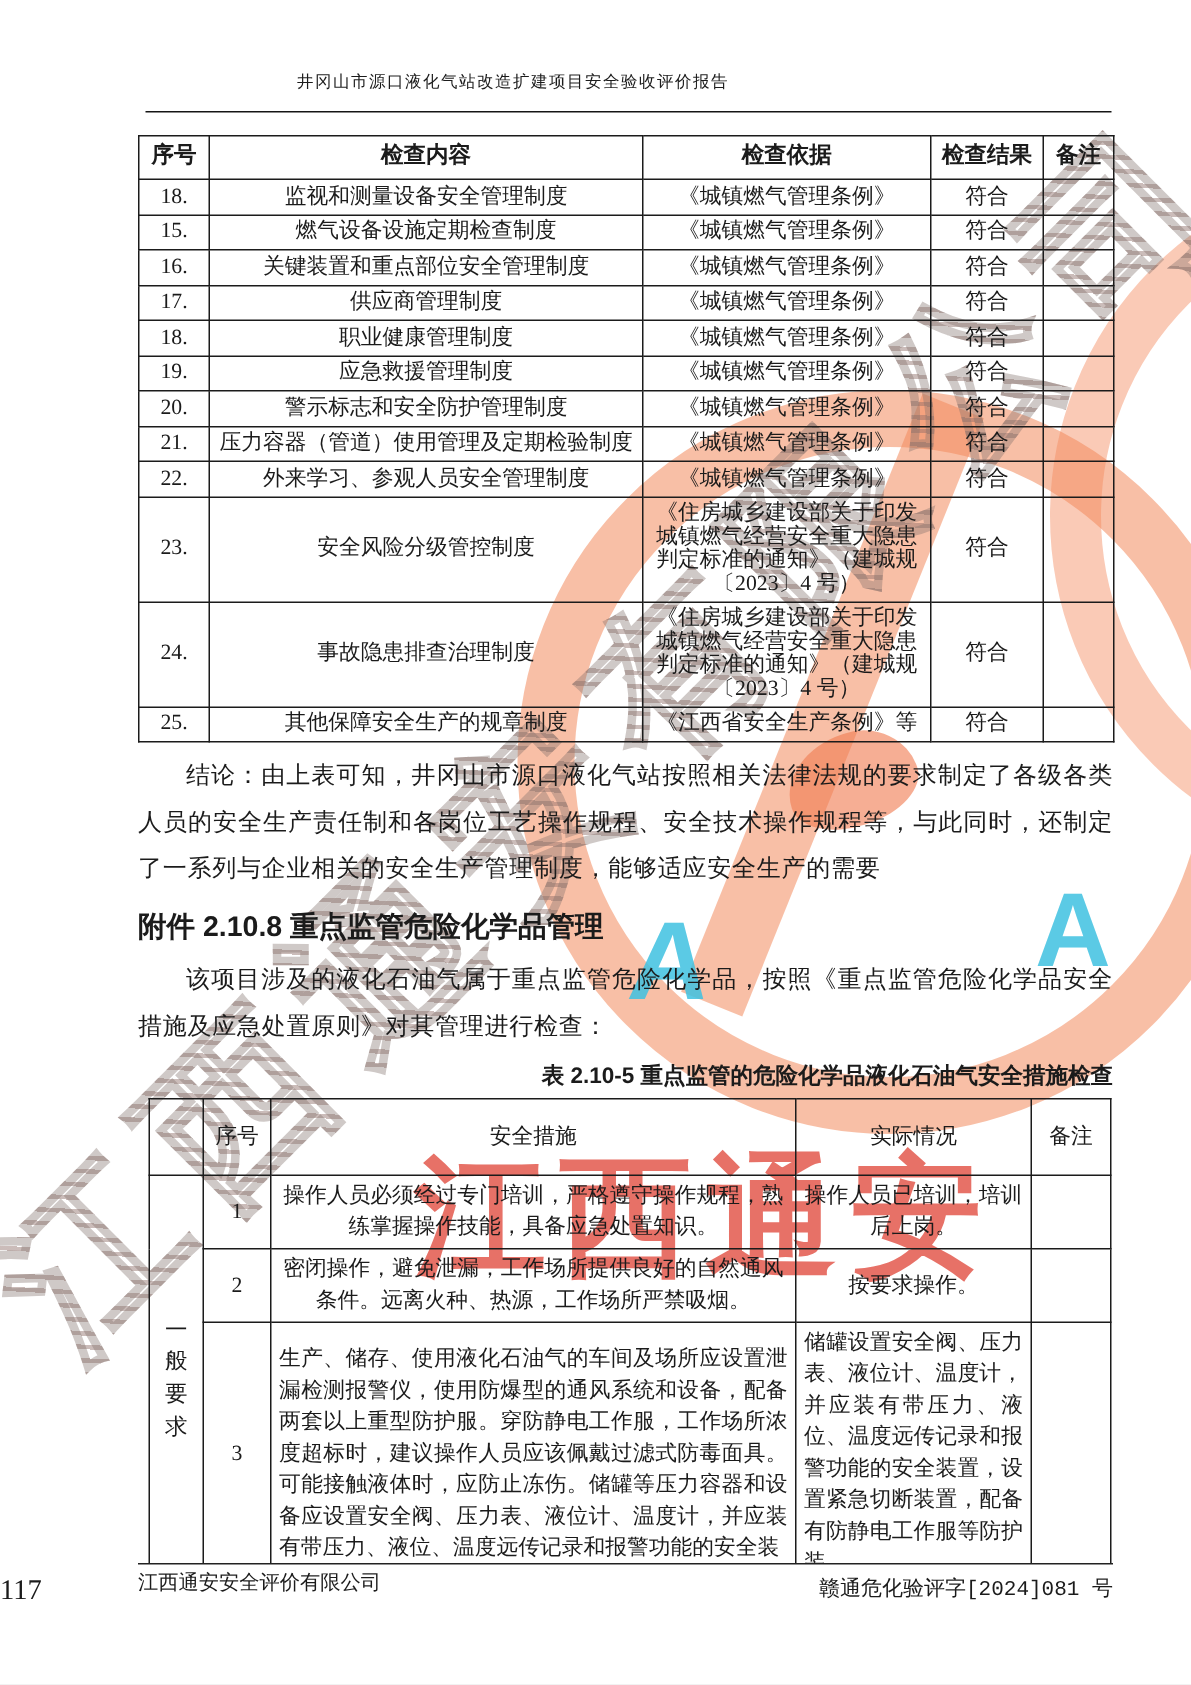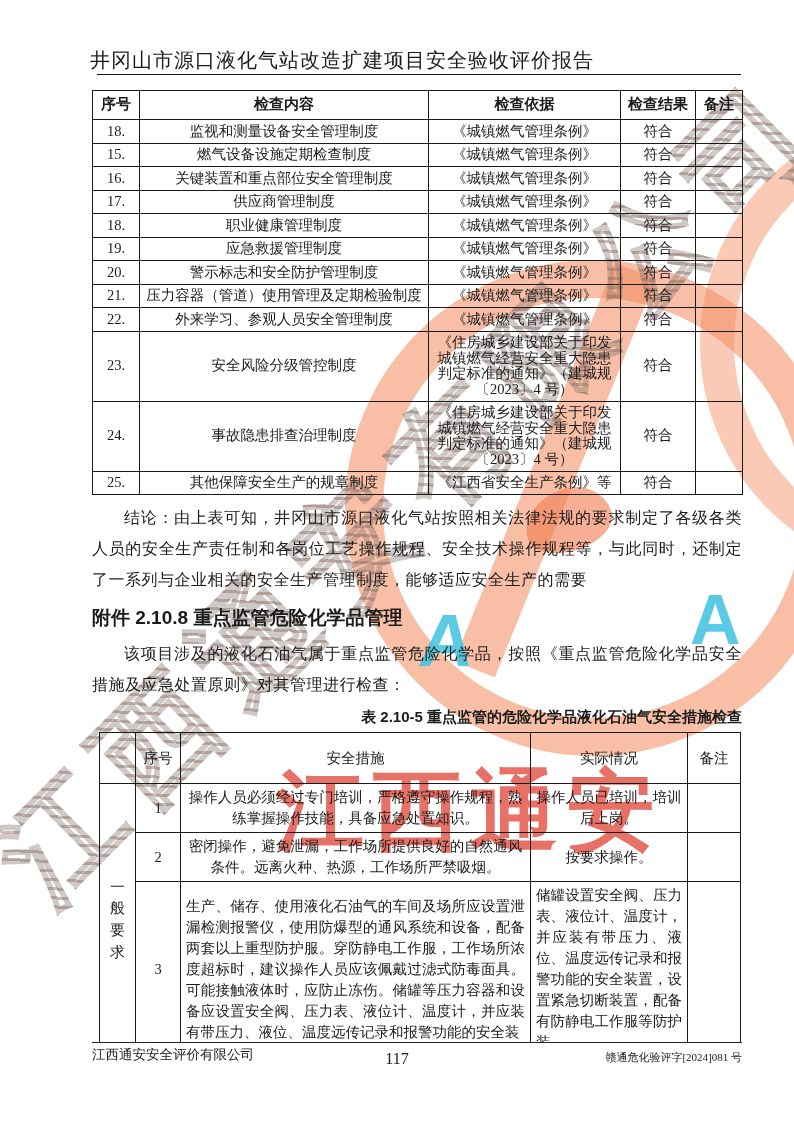--- a/index.html
+++ b/index.html
@@ -36,27 +36,27 @@
   .wm-red-text{
     left:276px;top:752px;font-size:88px;font-weight:bold;letter-spacing:9px;white-space:nowrap;
     font-family:"Liberation Sans","DejaVu Sans",sans-serif;
     color:rgba(219,46,31,0.68);
   }
   .wm-cyan{font-family:"Liberation Sans","DejaVu Sans",sans-serif;font-weight:bold;color:rgba(62,193,224,0.85);}
   .wm-cyan.a1{left:420px;top:598px;font-size:74px;transform:skewX(-6deg);}
   .wm-cyan.a2{left:690px;top:580px;font-size:70px;}
   
   .doc-title{position:absolute;z-index:2;top:47px;left:0;width:684px;text-align:center;
-    font-size:20px;letter-spacing:1px;}
+    font-size:11px;letter-spacing:1px;}
   .title-rule{position:absolute;z-index:2;top:74px;left:97px;width:644px;border-top:1.5px solid #151515;}
   .footer-mask{position:absolute;z-index:6;left:0;top:1042px;width:794px;height:81px;background:#ffffff;}
   .footer-rule{position:absolute;left:92px;top:0;width:650px;border-top:1.5px solid #222;}
   .footer-left{position:absolute;left:92px;top:4px;font-size:13.5px;}
-  .footer-center{position:absolute;left:0;top:8px;width:794px;text-align:center;font-size:16px;}
-  .footer-right{position:absolute;right:52px;top:8px;font-size:11px;}
+  .footer-center{position:absolute;left:0;top:8px;width:794px;text-align:left;font-size:19px;}
+  .footer-right{position:absolute;right:52px;top:8px;font-size:14px;font-family:Liberation Mono, monospace;}
   
   .content{position:absolute;z-index:2;left:92px;top:90px;width:650px;}
   table{border-collapse:collapse;table-layout:fixed;}
   #table1{width:650px;font-size:14.5px;}
   #table1 th,#table1 td{border:1.2px solid #1b1b1b;text-align:center;vertical-align:middle;
     padding:3.5px 3px;line-height:15.5px;overflow:hidden;}
   #table1 th{font-weight:bold;font-size:15px;height:21px;}
   .para{font-size:16px;line-height:31px;letter-spacing:0.5px;text-align:justify;margin:7px 0 0 0;text-indent:2em;}
   .sec-heading{font-family:"Liberation Sans","DejaVu Sans",sans-serif;font-weight:bold;font-size:19px;
     margin:10px 0 2px 0;}

